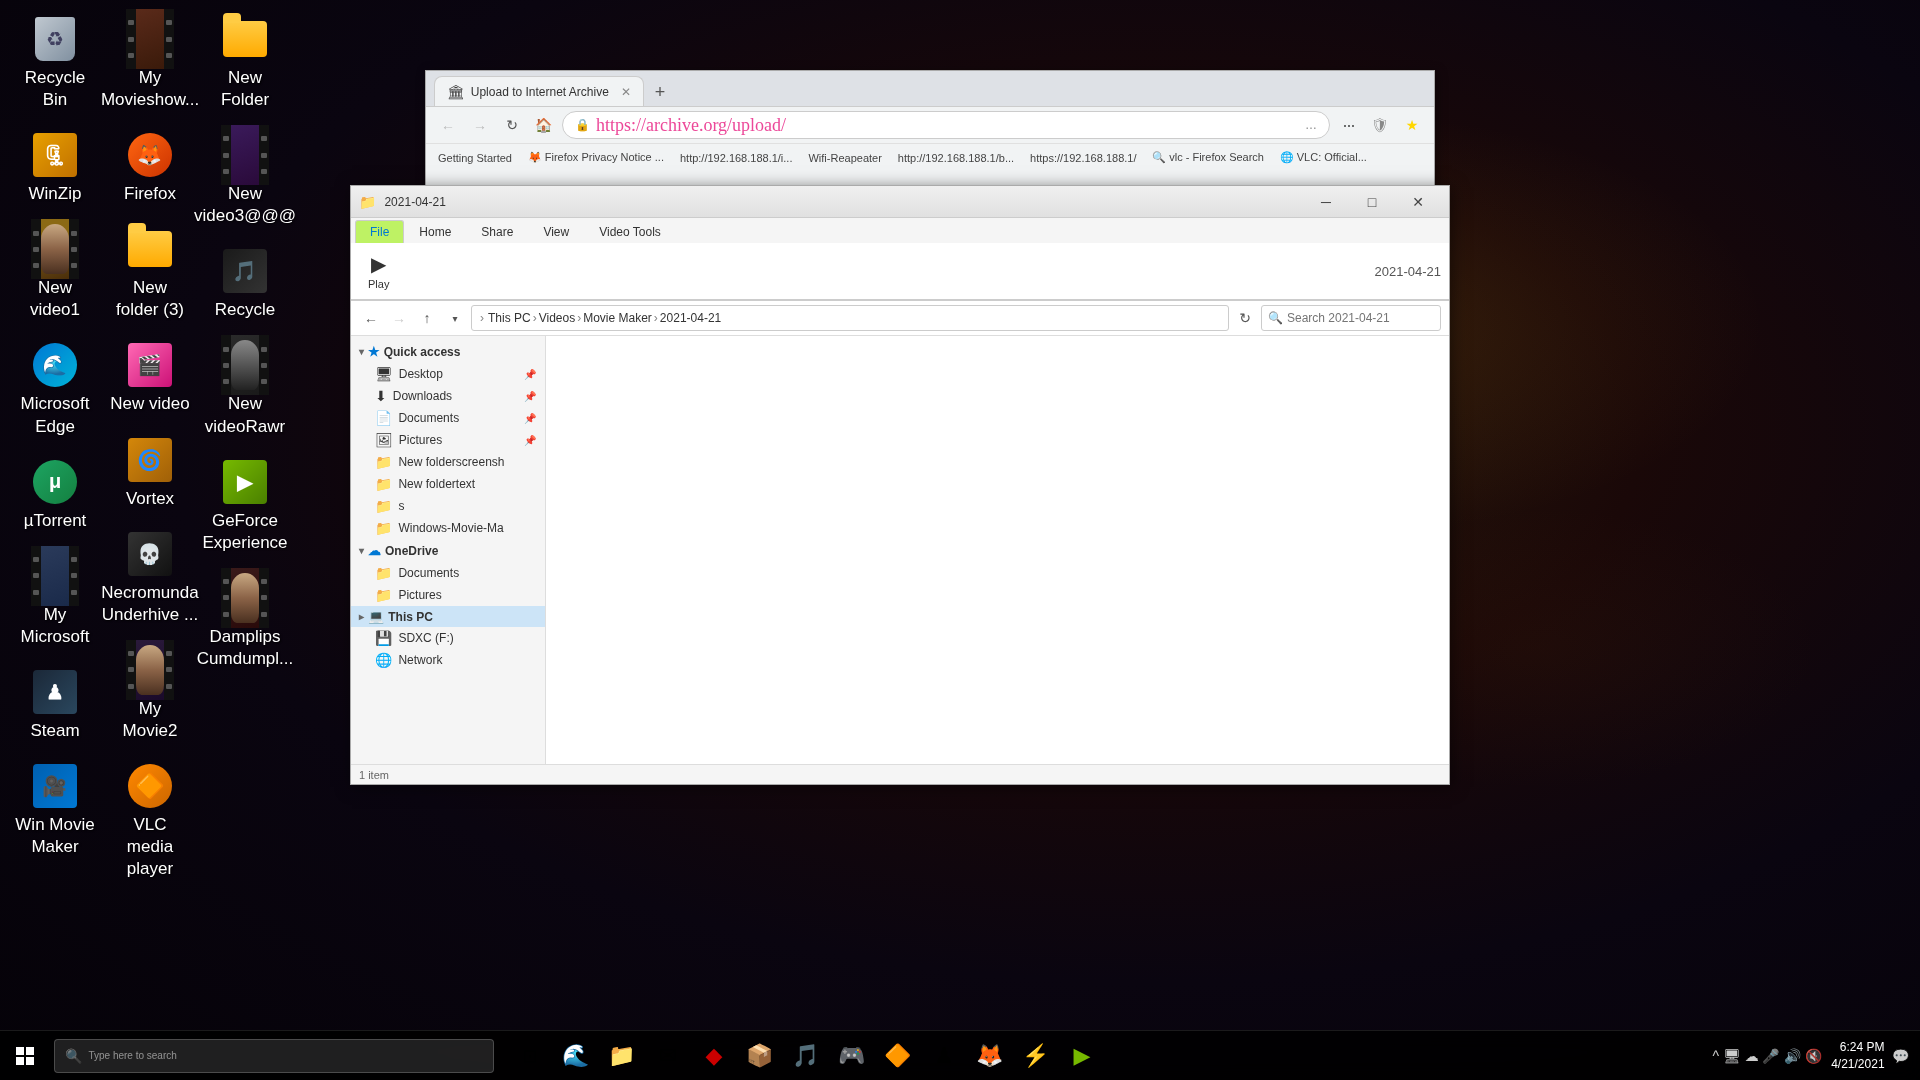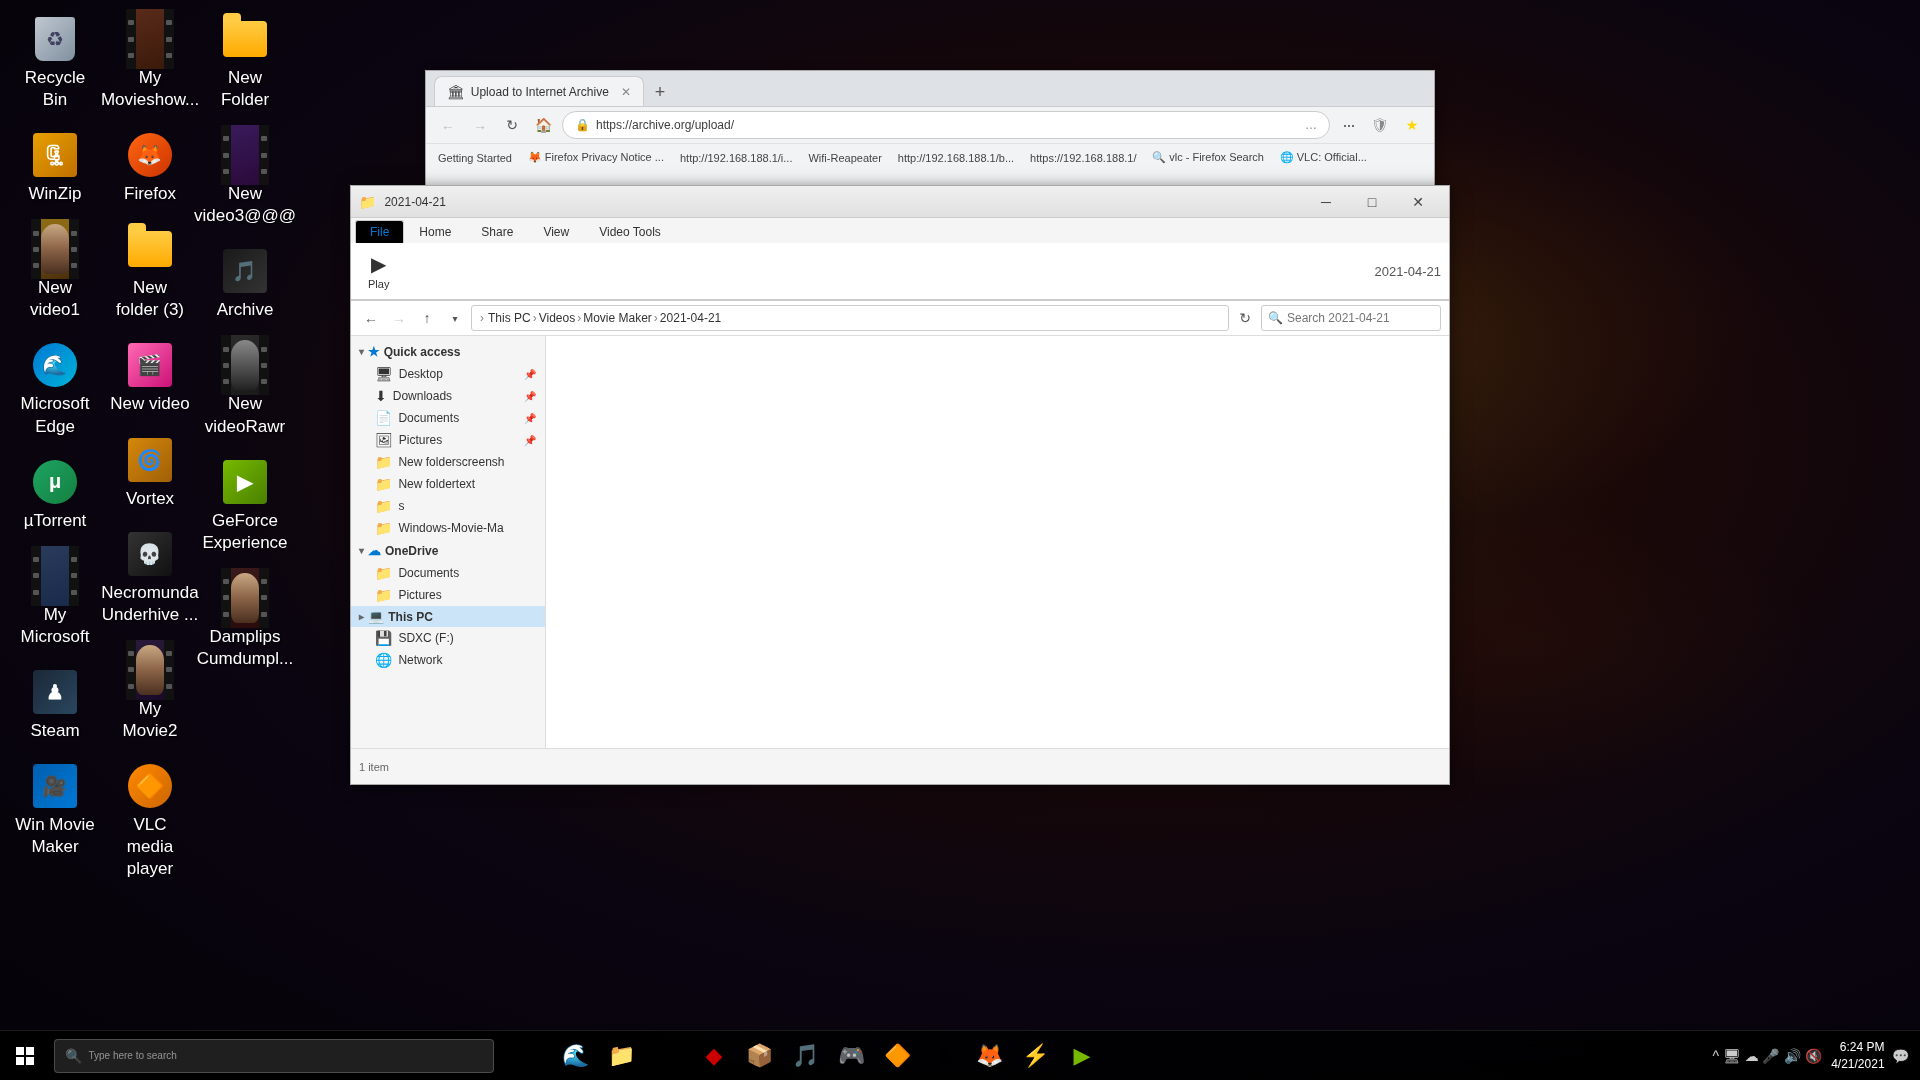--- a/index.html
+++ b/index.html
@@ -248,21 +248,21 @@
       padding: 4px 14px;
       font-size: 12px;
       cursor: pointer;
       border: 1px solid transparent;
       border-bottom: none;
       border-radius: 3px 3px 0 0;
       color: #333;
     }
 
     .ribbon-tab.active {
-      background: #000000;
+      background: #bef264;
       border-color: #ccc;
       color: #0078d4;
     }
 
     .ribbon-content {
       background: white;
       padding: 4px 8px;
       display: flex;
       align-items: center;
       gap: 4px;
@@ -562,21 +562,21 @@
 
     .bookmark-item {
       cursor: pointer;
       padding: 2px 4px;
       border-radius: 3px;
       white-space: nowrap;
     }
 
     
     .status-bar {
-      height: 36px;
+      height: 20px;
       background: #f5f5f5;
       border-top: 1px solid #ddd;
       display: flex;
       align-items: center;
       padding: 0 8px;
       font-size: 11px;
       color: #666;
     }
 
     
@@ -835,21 +835,21 @@
             </div>
         </div>
       </div>
       <span class="icon-label">New video3@@@</span>
     </div>
 
     <div class="desktop-icon">
       <div class="icon-img">
         <div class="icon-box" style="background:linear-gradient(135deg,#1a1a1a,#333);">🎵</div>
       </div>
-      <span class="icon-label">Archive</span>
+      <span class="icon-label">Recycle</span>
     </div>
 
     <div class="desktop-icon">
       <div class="icon-img">
         <div class="video-thumb-movie">
           <div class="film-left">
               <div class="film-perf"></div>
               <div class="film-perf"></div>
               <div class="film-perf"></div>
             </div>
@@ -904,21 +904,21 @@
       </div>
       <div class="new-tab-btn">+</div>
     </div>
     <div class="browser-nav">
       <div class="browser-nav-btn disabled">←</div>
       <div class="browser-nav-btn" style="color:#bbb;">→</div>
       <div class="browser-nav-btn">↻</div>
       <div class="browser-nav-btn">🏠</div>
       <div class="address-input">
         <span style="color:#888;font-size:12px;">🔒</span>
-        <span style="font-size:12px;color:#404040;flex:1;">https://archive.org/upload/</span>
+        <span style="font-size:18px;color:#ec4899;flex:1;font-family:Liberation Serif, serif;">https://archive.org/upload/</span>
         <span style="color:#888;font-size:12px;">…</span>
       </div>
       <div class="browser-nav-btn" style="font-size:18px;letter-spacing:-2px;">···</div>
       <div class="browser-nav-btn" style="color:#888;">🛡</div>
       <div class="browser-nav-btn" style="color:#ffd700;">★</div>
     </div>
     <div class="browser-bookmarks">
       <span class="bookmark-item">Getting Started</span>
       <span class="bookmark-item">🦊 Firefox Privacy Notice ...</span>
       <span class="bookmark-item">http://192.168.188.1/i...</span>

